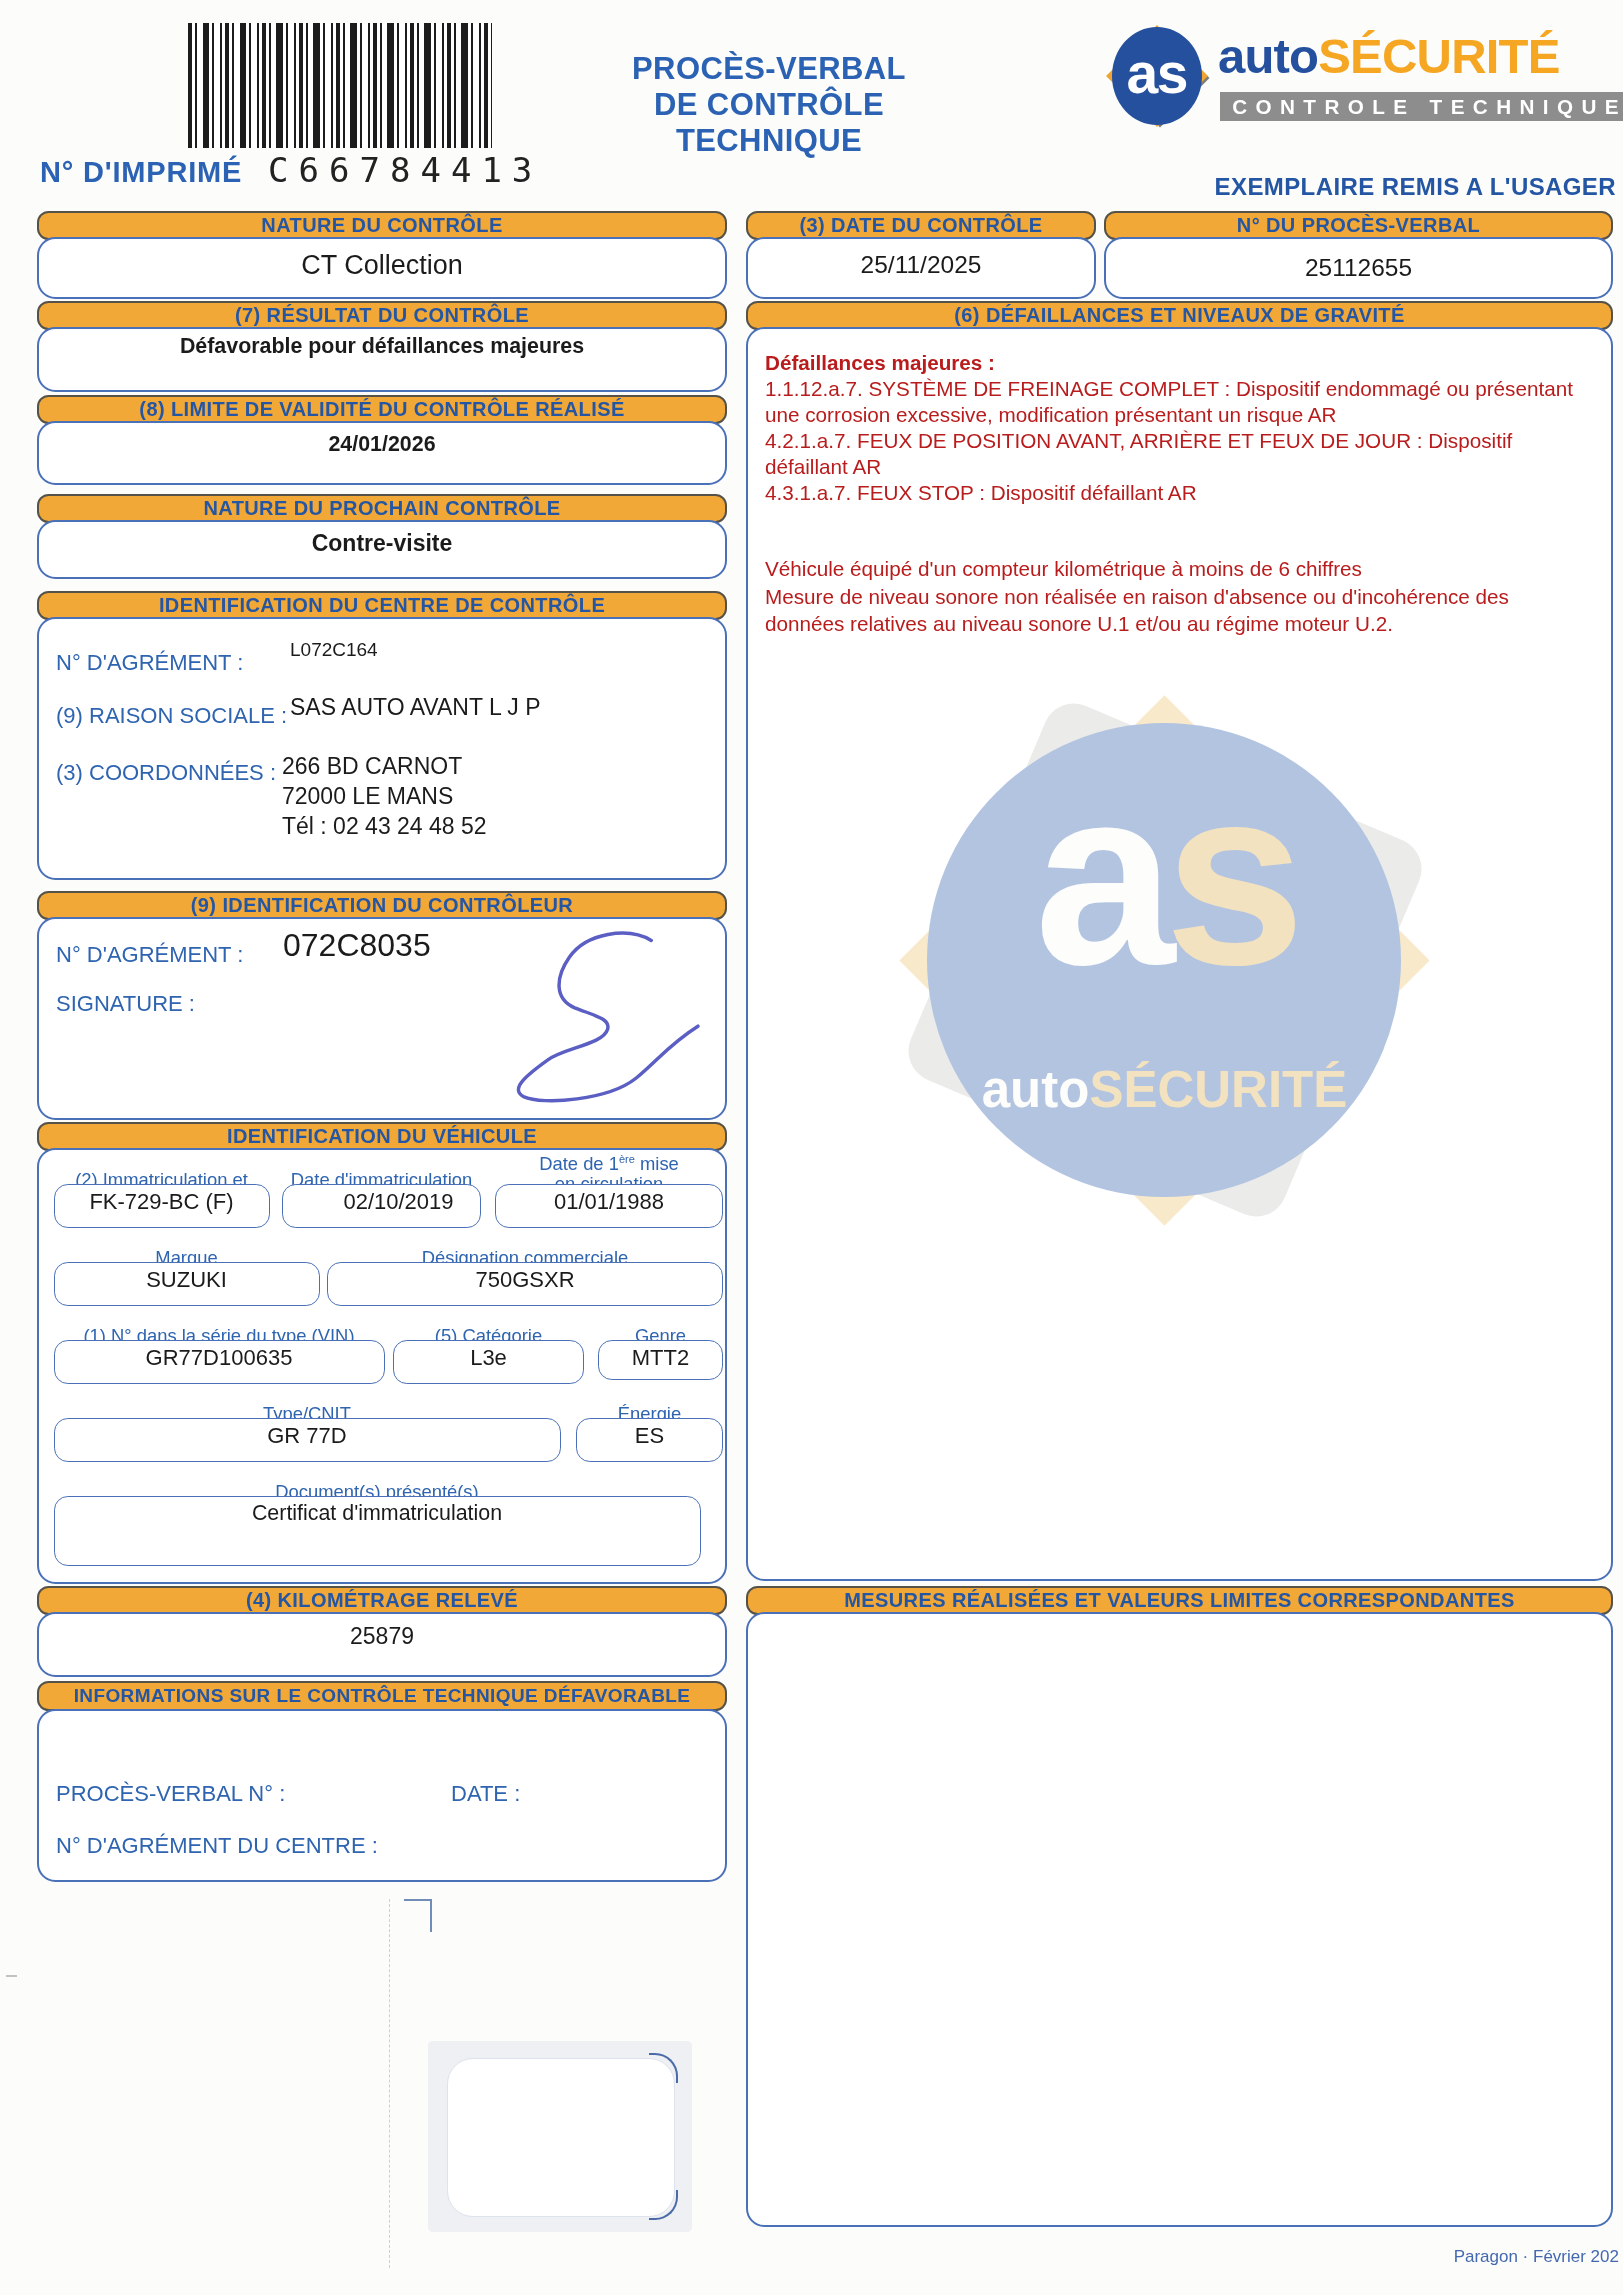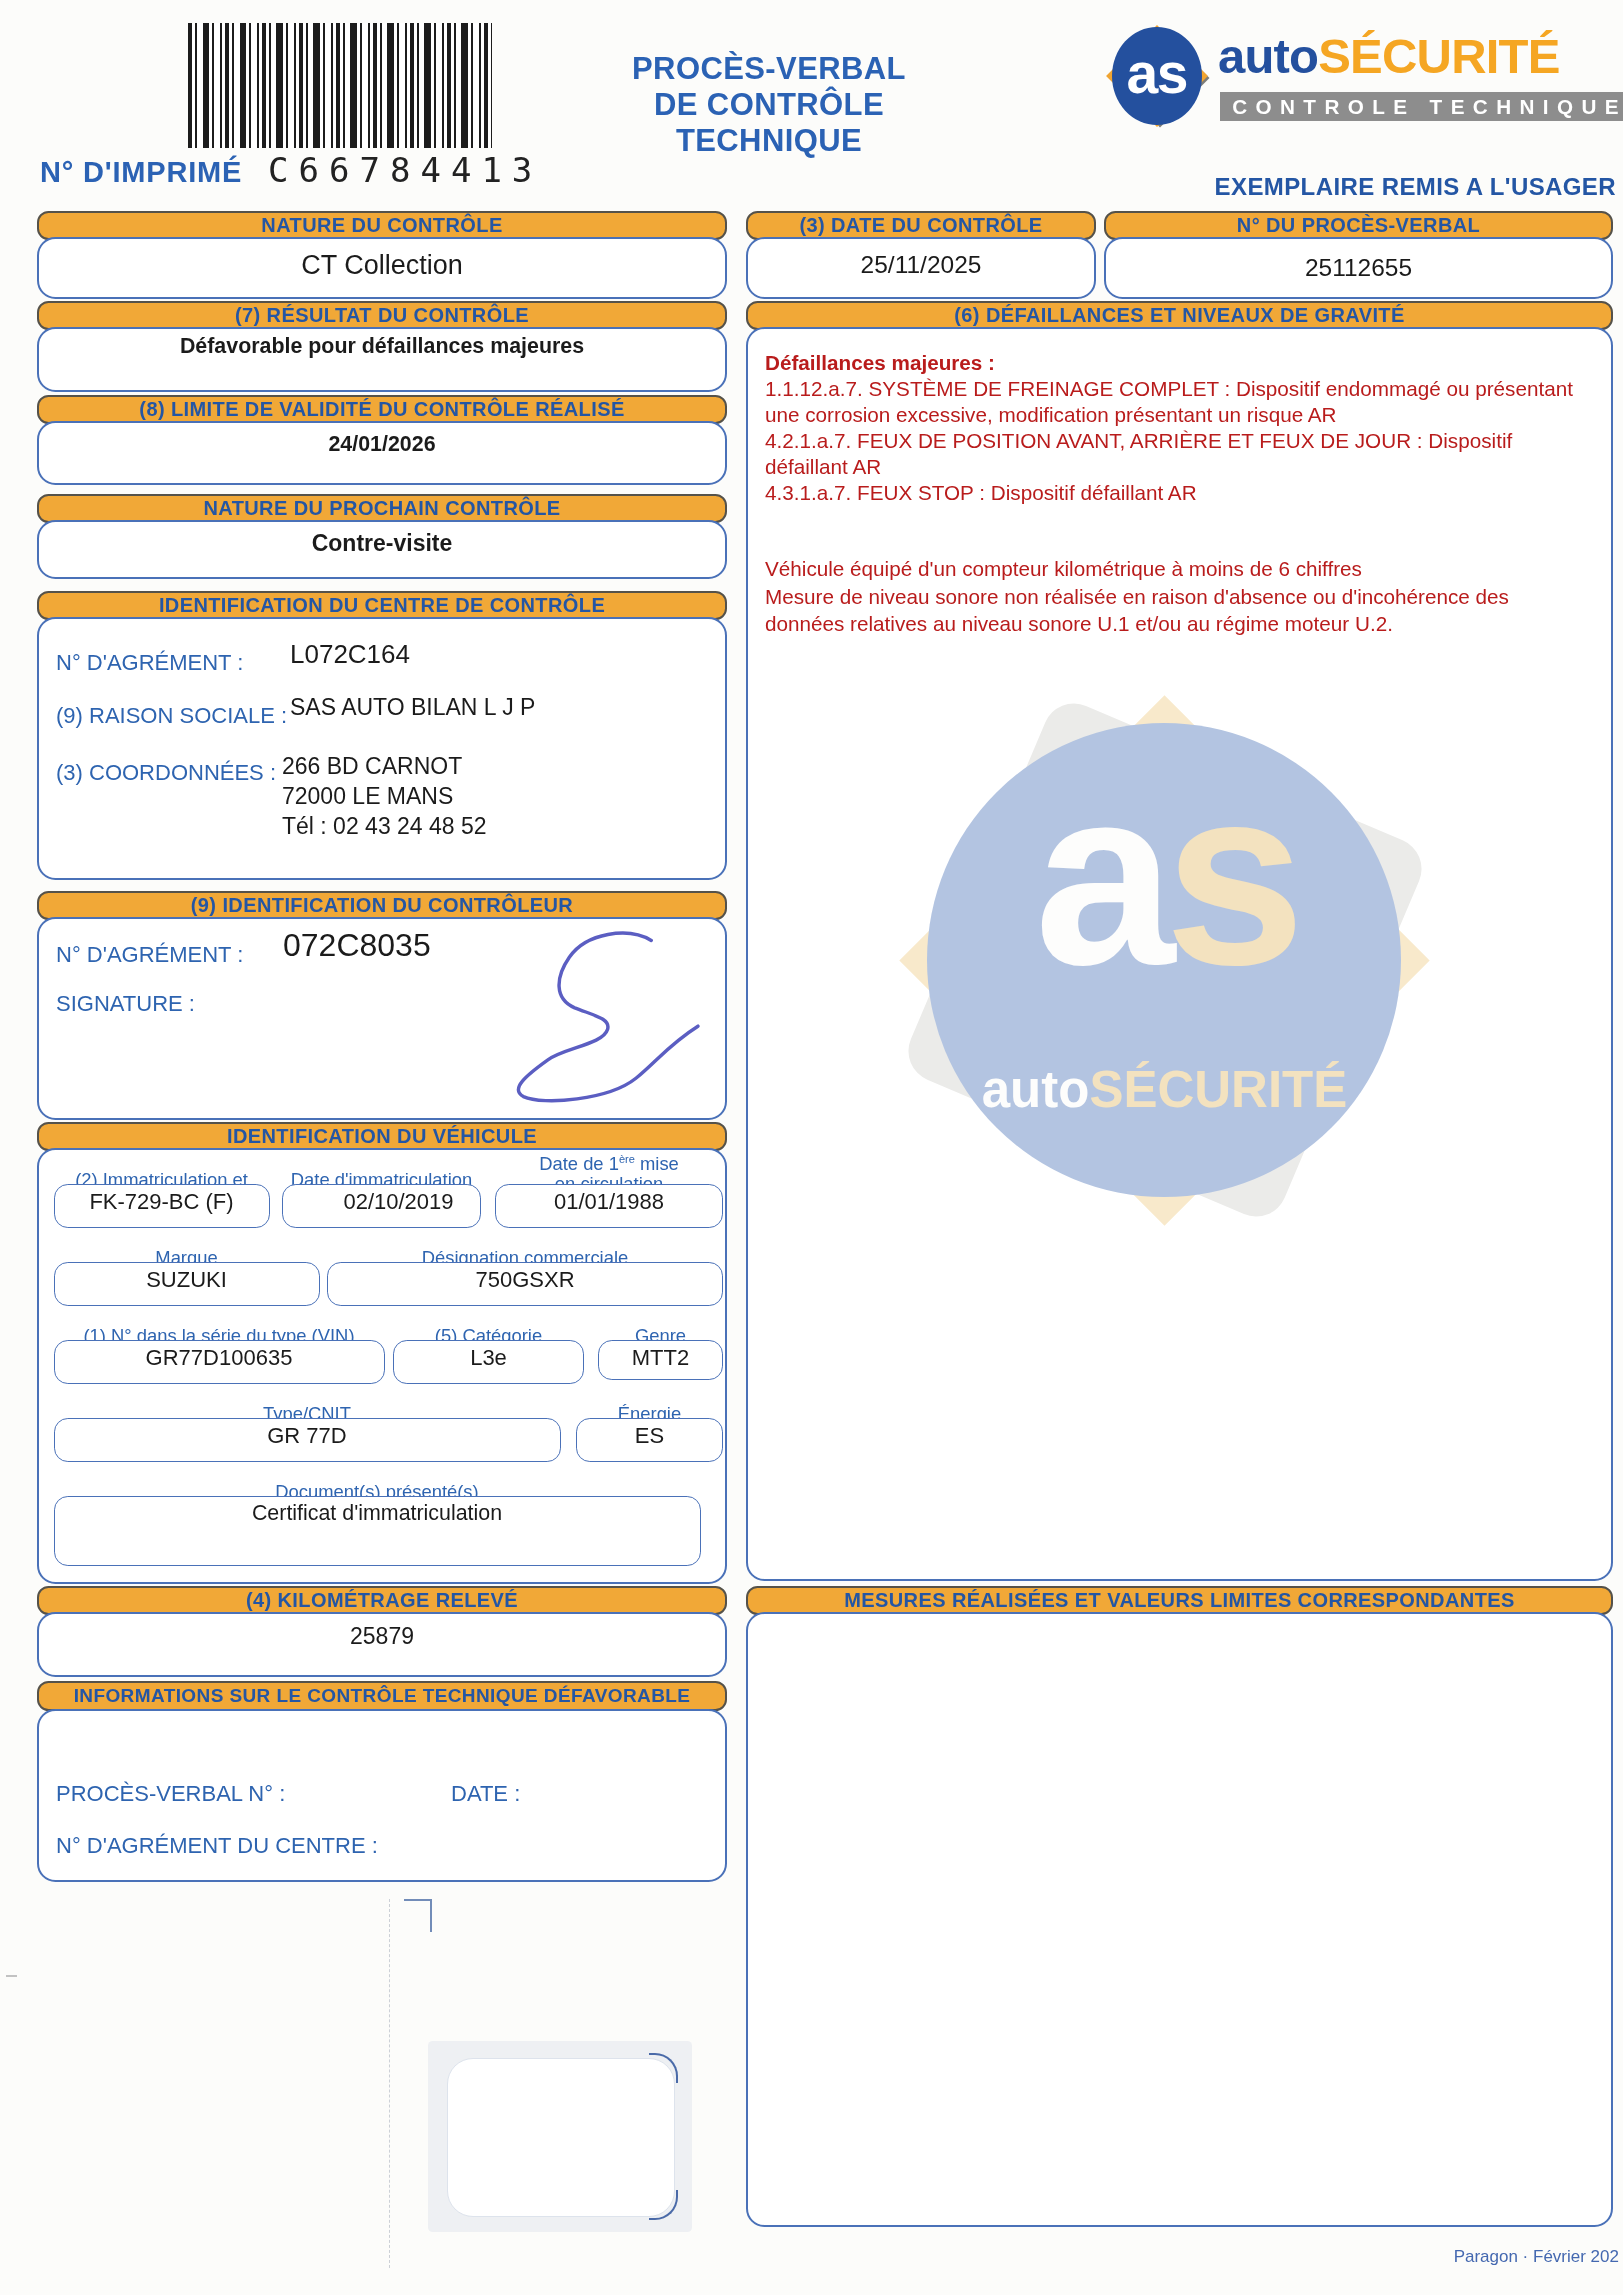--- a/index.html
+++ b/index.html
@@ -113,23 +113,23 @@
   </div>
 
   <div class="pill" style="left:37px; top:494px; width:686px; height:24.5px;">NATURE DU PROCHAIN CONTRÔLE</div>
   <div class="bbox" style="left:37px; top:520px; width:686px; height:55px;">
     <div class="cval" style="top:7.7px; font-size:23px; font-weight:bold;">Contre-visite</div>
   </div>
 
   <div class="pill" style="left:37px; top:591px; width:686px; height:24.5px;">IDENTIFICATION DU CENTRE DE CONTRÔLE</div>
   <div class="bbox" style="left:37px; top:617px; width:686px; height:259px;">
     <div class="flabel" style="left:17px; top:31px;">N° D'AGRÉMENT :</div>
-    <div class="fvalue" style="left:251px; top:20px; font-size:26px;">L072C164</div>
+    <div class="fvalue" style="left:251px; top:20px; font-size:19px;">L072C164</div>
     <div class="flabel" style="left:17px; top:84px;">(9) RAISON SOCIALE :</div>
-    <div class="fvalue" style="left:251px; top:75px;">SAS AUTO BILAN L J P</div>
+    <div class="fvalue" style="left:251px; top:75px;">SAS AUTO AVANT L J P</div>
     <div class="flabel" style="left:17px; top:141px;">(3) COORDONNÉES :</div>
     <div class="fvalue" style="left:243px; top:132px; line-height:30px;">
       <div>266 BD CARNOT</div>
       <div>72000 LE MANS</div>
       <div>Tél : 02 43 24 48 52</div>
     </div>
   </div>
 
   <div class="pill" style="left:37px; top:891px; width:686px; height:24.5px;">(9) IDENTIFICATION DU CONTRÔLEUR</div>
   <div class="bbox" style="left:37px; top:917px; width:686px; height:199px;">

